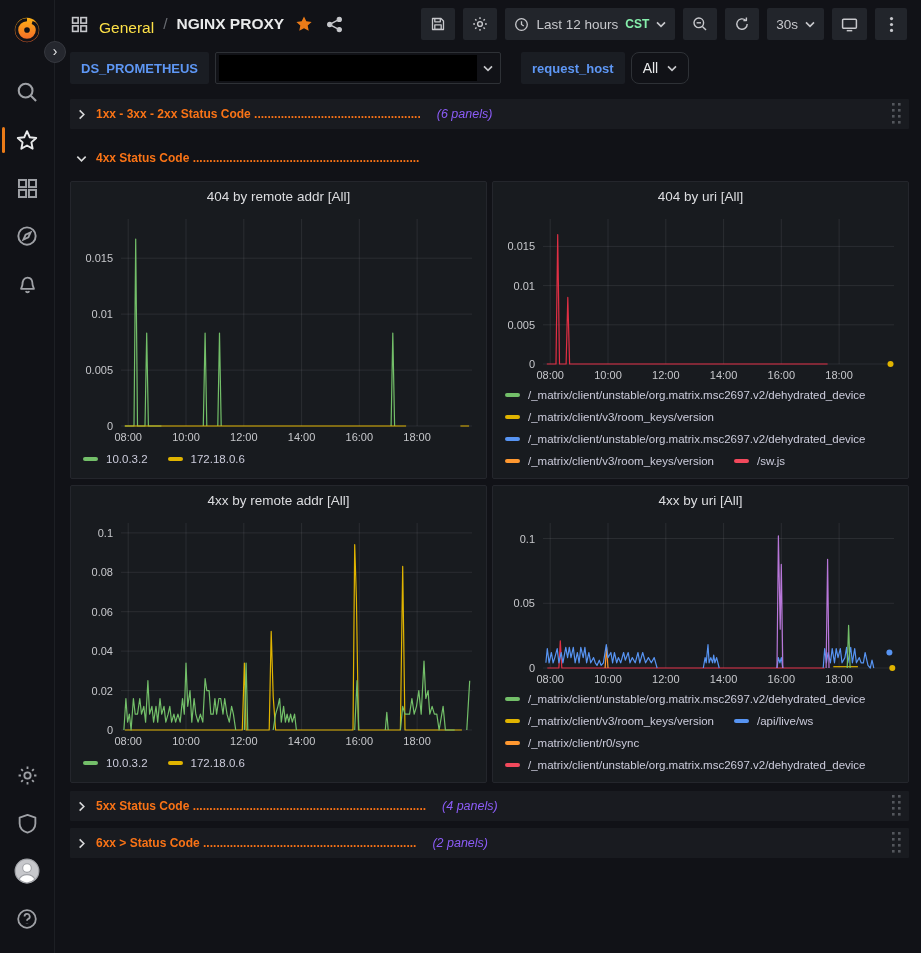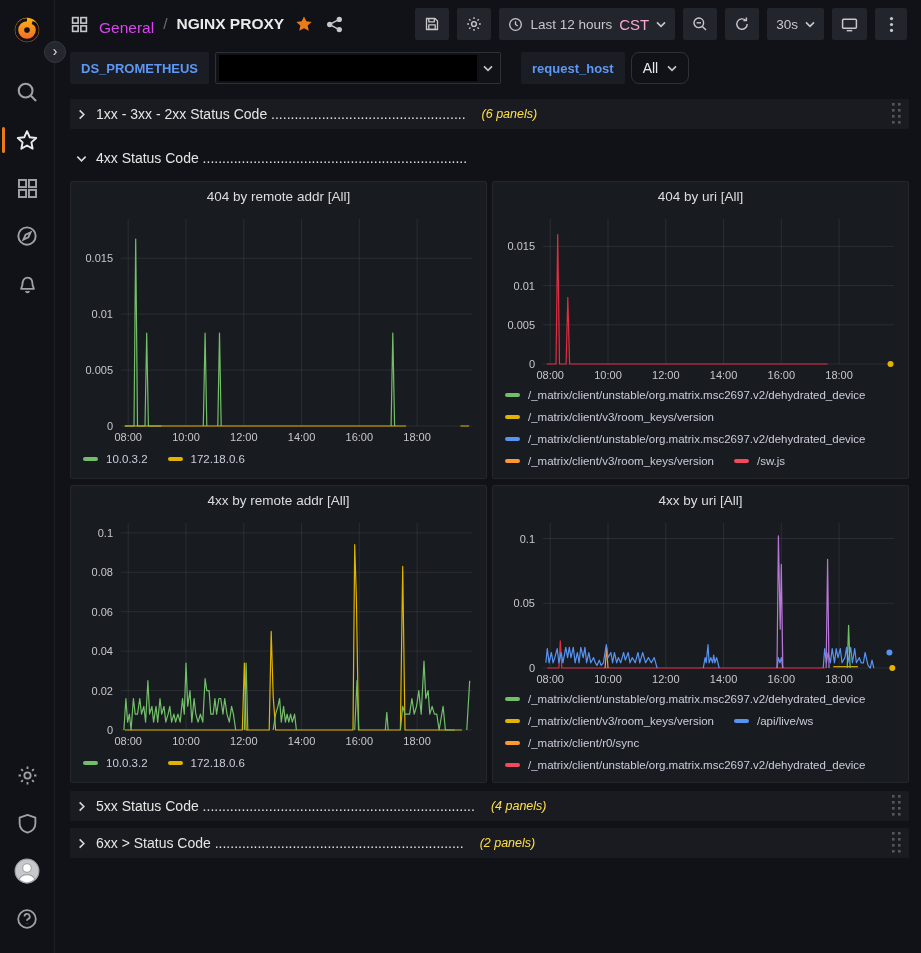--- a/index.html
+++ b/index.html
@@ -13,44 +13,44 @@
   .side-item.active svg{stroke:#e9eaeb;}
   .side-item.active::before{content:"";position:absolute;left:2px;top:11px;bottom:11px;width:3px;border-radius:2px;background:#eb7b18;}
   .side-bottom{margin-top:auto;display:flex;flex-direction:column;}
   .expand-btn{position:absolute;left:44px;top:41px;width:22px;height:22px;border-radius:50%;
               background:#25272e;border:1px solid #36383f;color:#e9eaeb;display:flex;align-items:center;justify-content:center;
               font-size:14px;line-height:1;cursor:pointer;z-index:5;padding-bottom:2px;box-sizing:border-box;}
   
   .main{flex:1;display:flex;flex-direction:column;min-width:0;}
   .topbar{height:48px;display:flex;align-items:center;padding:0 14px 0 14px;gap:9px;}
   .crumb{display:flex;align-items:center;gap:9px;font-size:15.5px;}
-  .crumb .section{color:#d946ef;cursor:pointer;margin-top:8px;}
+  .crumb .section{color:#fde047;cursor:pointer;margin-top:8px;}
   .crumb .sep{color:#6a6d73;}
   .crumb .title{color:#e9eaeb;font-weight:bold;}
   .icon-btn{background:transparent;border:none;display:flex;align-items:center;justify-content:center;cursor:pointer;padding:2px;}
   .right-tools{margin-left:auto;display:flex;gap:8px;align-items:center;}
   .btn{height:32px;min-width:32px;background:#22252b;border-radius:2px;display:flex;align-items:center;justify-content:center;
        gap:7px;padding:0 9px;color:#c7c8cc;font-size:13.5px;cursor:pointer;box-sizing:border-box;white-space:nowrap;}
-  .btn .tz{color:#f9a8d4;font-weight:400;font-size:15px;}
+  .btn .tz{color:#86efac;font-weight:700;font-size:12px;}
   
   .submenu{display:flex;align-items:center;padding:4px 14px 10px 15px;gap:0;}
   .var-label{height:32px;display:flex;align-items:center;padding:0 11px;background:#1a1d23;border-radius:2px;
              color:#5e97f5;font-size:13px;font-weight:600;cursor:default;}
   .var-select{height:32px;margin-left:6px;border:1px solid #2e3136;border-radius:2px;display:flex;align-items:center;
               background:#111217;cursor:pointer;box-sizing:border-box;}
   .redacted{width:258px;height:26px;background:#000;margin:0 6px 0 3px;}
   .all-select{height:32px;margin-left:6px;border:1px solid #2e3136;border-radius:8px;display:flex;align-items:center;
               gap:9px;padding:0 11px;color:#e9eaeb;font-size:14px;cursor:pointer;box-sizing:border-box;}
   .gap20{width:20px;}
   
   .dash{flex:1;padding:5px 12px 0 15px;min-height:0;}
   .row-head{height:30px;display:flex;align-items:center;gap:8px;padding:0 5px;cursor:pointer;}
   .row-head.collapsed{background:#191b20;border-radius:1px;}
-  .row-title{font-weight:400;font-size:14px;color:#e5e5e5;white-space:nowrap;overflow:hidden;}
-  .row-count{font-style:italic;color:#fde047;font-size:12.5px;margin-left:8px;white-space:nowrap;}
+  .row-title{font-weight:700;font-size:12px;color:#f97316;white-space:nowrap;overflow:hidden;}
+  .row-count{font-style:italic;color:#8b5cf6;font-size:12.5px;margin-left:8px;white-space:nowrap;}
   .drag{margin-left:auto;display:flex;align-items:center;padding-right:2px;}
   .mb7{margin-bottom:7px;} .mb8{margin-bottom:8px;} .mt2{margin-top:14px;}
   .panels{display:grid;grid-template-columns:1fr 1fr;gap:6px 5px;margin-bottom:8px;}
   .panel{height:298px;background:#181b1f;border:1px solid #24262c;border-radius:2px;display:flex;flex-direction:column;
          box-sizing:border-box;min-width:0;}
   .panel-title{height:29px;display:flex;align-items:center;justify-content:center;font-size:13.5px;font-weight:500;
                color:#dcdde0;cursor:pointer;flex:0 0 auto;}
   .chart{flex:1;margin:0 6px;min-height:0;}
   .legend{margin:0 10px 6px 12px;display:flex;flex-wrap:wrap;column-gap:20px;overflow:hidden;
           font-size:11.5px;color:#ccccdc;flex:0 0 auto;}

